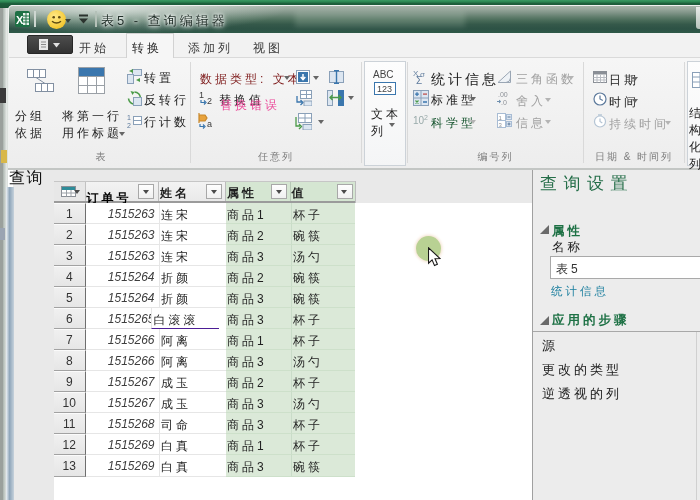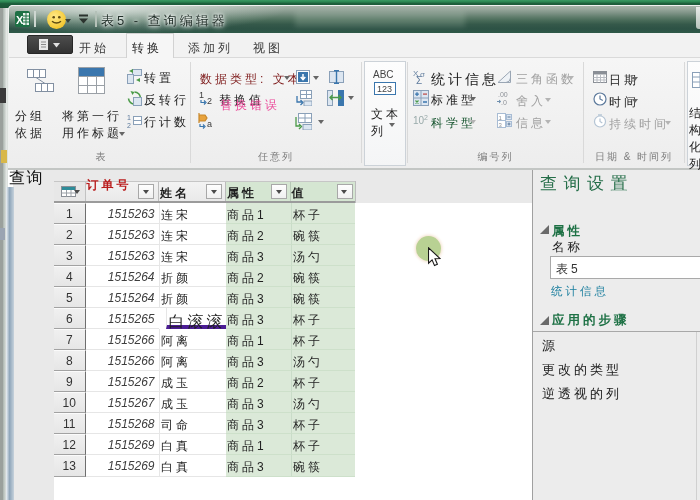--- a/index.html
+++ b/index.html
@@ -293,21 +293,21 @@
       <line x1="5.5" y1="4" x2="5.5" y2="10.5"></line>
       <line x1="10" y1="4" x2="10" y2="10.5"></line>
     </g>
 </svg>
 <div class="dna" style="left:74px;top:190px;border-top-color:#4a4a4a"></div>
 <div class="abs" style="left:225.5px;top:182px;width:129px;height:19px;background:#d5e6d2"></div>
 <div class="abs" style="left:158px;top:182px;width:1px;height:19px;background:#bcbcbc"></div>
 <div class="abs" style="left:225px;top:182px;width:1px;height:19px;background:#bcbcbc"></div>
 <div class="abs" style="left:290px;top:182px;width:1px;height:19px;background:#b7c8b6"></div>
 <div class="abs" style="left:354.5px;top:181px;width:1px;height:22px;background:#bcbcbc"></div>
-<div class="abs cjk" style="left:86.5px;top:177px;font-size:12px;font-weight:bold;color:#b91c1c">订单号</div>
+<div class="abs cjk" style="left:86.5px;top:190px;font-size:12px;font-weight:bold;color:#000000">订单号</div>
 <div class="abs cjk" style="left:160px;top:185px;font-size:12px;font-weight:bold;color:#1f1f1f">姓名</div>
 <div class="abs cjk" style="left:227px;top:185px;font-size:12px;font-weight:bold;color:#1f1f1f">属性</div>
 <div class="abs cjk" style="left:291.5px;top:185px;font-size:12px;font-weight:bold;color:#1f1f1f">值</div>
 <div class="fbtn" style="left:138px"></div>
 <div class="fbtn" style="left:206px"></div>
 <div class="fbtn" style="left:271px"></div>
 <div class="fbtn" style="left:336.5px"></div>
 
 <div class="abs" id="tbody">
     <div class="abs" style="left:54px;top:203px;width:31.5px;height:21.04px;background:linear-gradient(180deg,#f0f0f0,#e6e6e6);border-bottom:1px solid #a2a2a2;border-top:1px solid #fbfbfb;border-right:1px solid #6e6e6e;color:#333;font-size:12px;text-align:center;line-height:21.04px">1</div>
@@ -330,21 +330,21 @@
     <div class="abs cjk" style="left:158.5px;top:266.12px;width:67.5px;height:21.04px;background:#fff;border-bottom:1px solid #e6e6e6;border-left:1px solid #e6e6e6;color:#1f1f1f;font-size:12px;padding:3.5px 0 0 1.5px">折颜</div>
     <div class="abs cjk" style="left:225.5px;top:266.12px;width:65px;height:21.04px;background:#dbe9d8;border-bottom:1px solid #cde0ca;color:#1f1f1f;font-size:12px;padding:3.5px 0 0 1.5px">商品2</div>
     <div class="abs cjk" style="left:290.5px;top:266.12px;width:64px;height:21.04px;background:#dbe9d8;border-bottom:1px solid #cde0ca;border-left:1px solid #c9dcc8;color:#1f1f1f;font-size:12px;padding:3.5px 0 0 1.5px">碗筷</div>
     <div class="abs" style="left:54px;top:287.15999999999997px;width:31.5px;height:21.04px;background:linear-gradient(180deg,#f0f0f0,#e6e6e6);border-bottom:1px solid #a2a2a2;border-top:1px solid #fbfbfb;border-right:1px solid #6e6e6e;color:#333;font-size:12px;text-align:center;line-height:21.04px">5</div>
     <div class="abs" style="left:86px;top:287.15999999999997px;width:72.5px;height:21.04px;background:#fff;border-bottom:1px solid #e6e6e6;color:#3d3d3d;font-size:12px;font-style:italic;text-align:right;padding:3.5px 4px 0 0">1515264</div>
     <div class="abs cjk" style="left:158.5px;top:287.15999999999997px;width:67.5px;height:21.04px;background:#fff;border-bottom:1px solid #e6e6e6;border-left:1px solid #e6e6e6;color:#1f1f1f;font-size:12px;padding:3.5px 0 0 1.5px">折颜</div>
     <div class="abs cjk" style="left:225.5px;top:287.15999999999997px;width:65px;height:21.04px;background:#dbe9d8;border-bottom:1px solid #cde0ca;color:#1f1f1f;font-size:12px;padding:3.5px 0 0 1.5px">商品3</div>
     <div class="abs cjk" style="left:290.5px;top:287.15999999999997px;width:64px;height:21.04px;background:#dbe9d8;border-bottom:1px solid #cde0ca;border-left:1px solid #c9dcc8;color:#1f1f1f;font-size:12px;padding:3.5px 0 0 1.5px">碗筷</div>
     <div class="abs" style="left:54px;top:308.2px;width:31.5px;height:21.04px;background:linear-gradient(180deg,#f0f0f0,#e6e6e6);border-bottom:1px solid #a2a2a2;border-top:1px solid #fbfbfb;border-right:1px solid #6e6e6e;color:#333;font-size:12px;text-align:center;line-height:21.04px">6</div>
     <div class="abs" style="left:86px;top:308.2px;width:72.5px;height:21.04px;background:#fff;border-bottom:1px solid #e6e6e6;color:#3d3d3d;font-size:12px;font-style:italic;text-align:right;padding:3.5px 4px 0 0">1515265</div>
-    <div class="abs cjk" style="left:166px;top:308.2px;width:67.5px;height:21.04px;background:#fff;border-bottom:4px solid #4c1d95;border-left:1px solid #e6e6e6;color:#1f1f1f;font-size:16px;padding:3.5px 0 0 1.5px">白滚滚</div>
+    <div class="abs cjk" style="left:151px;top:308.2px;width:67.5px;height:21.04px;background:#fff;border-bottom:1px solid #4c1d95;border-left:1px solid #e6e6e6;color:#1f1f1f;font-size:12px;padding:3.5px 0 0 1.5px">白滚滚</div>
     <div class="abs cjk" style="left:225.5px;top:308.2px;width:65px;height:21.04px;background:#dbe9d8;border-bottom:1px solid #cde0ca;color:#1f1f1f;font-size:12px;padding:3.5px 0 0 1.5px">商品3</div>
     <div class="abs cjk" style="left:290.5px;top:308.2px;width:64px;height:21.04px;background:#dbe9d8;border-bottom:1px solid #cde0ca;border-left:1px solid #c9dcc8;color:#1f1f1f;font-size:12px;padding:3.5px 0 0 1.5px">杯子</div>
     <div class="abs" style="left:54px;top:329.24px;width:31.5px;height:21.04px;background:linear-gradient(180deg,#f0f0f0,#e6e6e6);border-bottom:1px solid #a2a2a2;border-top:1px solid #fbfbfb;border-right:1px solid #6e6e6e;color:#333;font-size:12px;text-align:center;line-height:21.04px">7</div>
     <div class="abs" style="left:86px;top:329.24px;width:72.5px;height:21.04px;background:#fff;border-bottom:1px solid #e6e6e6;color:#3d3d3d;font-size:12px;font-style:italic;text-align:right;padding:3.5px 4px 0 0">1515266</div>
     <div class="abs cjk" style="left:158.5px;top:329.24px;width:67.5px;height:21.04px;background:#fff;border-bottom:1px solid #e6e6e6;border-left:1px solid #e6e6e6;color:#1f1f1f;font-size:12px;padding:3.5px 0 0 1.5px">阿离</div>
     <div class="abs cjk" style="left:225.5px;top:329.24px;width:65px;height:21.04px;background:#dbe9d8;border-bottom:1px solid #cde0ca;color:#1f1f1f;font-size:12px;padding:3.5px 0 0 1.5px">商品1</div>
     <div class="abs cjk" style="left:290.5px;top:329.24px;width:64px;height:21.04px;background:#dbe9d8;border-bottom:1px solid #cde0ca;border-left:1px solid #c9dcc8;color:#1f1f1f;font-size:12px;padding:3.5px 0 0 1.5px">杯子</div>
     <div class="abs" style="left:54px;top:350.28px;width:31.5px;height:21.04px;background:linear-gradient(180deg,#f0f0f0,#e6e6e6);border-bottom:1px solid #a2a2a2;border-top:1px solid #fbfbfb;border-right:1px solid #6e6e6e;color:#333;font-size:12px;text-align:center;line-height:21.04px">8</div>
     <div class="abs" style="left:86px;top:350.28px;width:72.5px;height:21.04px;background:#fff;border-bottom:1px solid #e6e6e6;color:#3d3d3d;font-size:12px;font-style:italic;text-align:right;padding:3.5px 4px 0 0">1515266</div>
     <div class="abs cjk" style="left:158.5px;top:350.28px;width:67.5px;height:21.04px;background:#fff;border-bottom:1px solid #e6e6e6;border-left:1px solid #e6e6e6;color:#1f1f1f;font-size:12px;padding:3.5px 0 0 1.5px">阿离</div>

